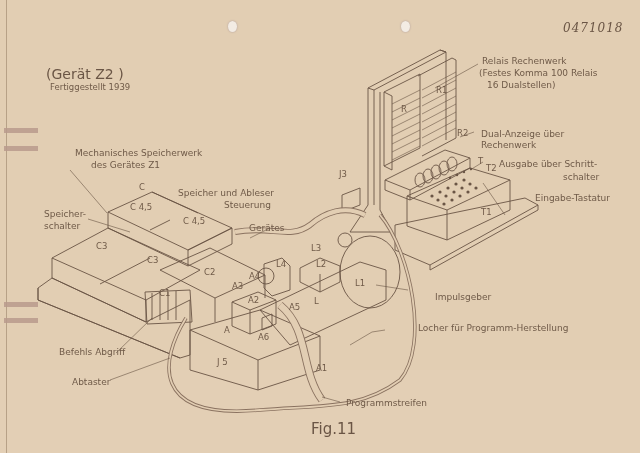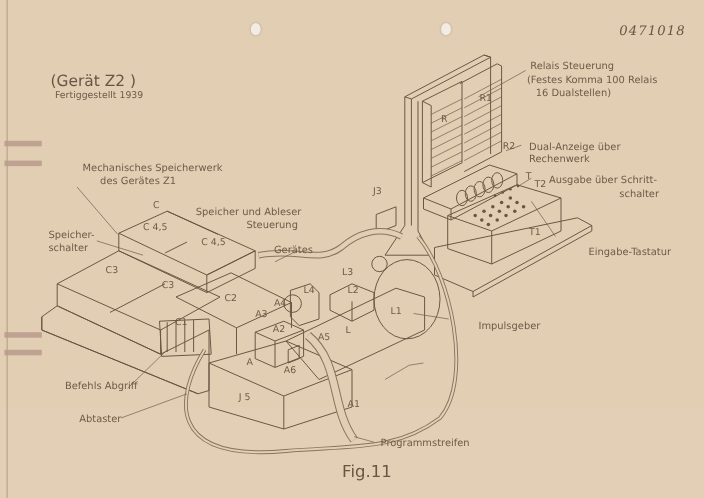--- a/index.html
+++ b/index.html
@@ -146,36 +146,37 @@
         <path d="M408 290 L376 285"></path>
         <path d="M385 330 L372 332 L350 345"></path>
         <path d="M116 353 L152 318"></path>
         <path d="M110 380 L170 358"></path>
         <path d="M340 402 L322 397"></path>
         <path d="M270 228 L250 238"></path>
       </g>
     </g>
   </svg>
 
-  <div class="t lbl" style="left:482px;top:57px">Relais Steuerung</div>
+  <div class="t lbl" style="left:482px;top:57px">Relais Rechenwerk</div>
   <div class="t lbl" style="left:479px;top:69px">(Festes Komma 100 Relais</div>
   <div class="t lbl" style="left:487px;top:81px">16 Dualstellen)</div>
   <div class="t lbl" style="left:481px;top:130px">Dual-Anzeige über</div>
   <div class="t lbl" style="left:481px;top:141px">Rechenwerk</div>
   <div class="t lbl" style="left:499px;top:160px">Ausgabe über Schritt-</div>
   <div class="t lbl" style="left:563px;top:173px">schalter</div>
-  <div class="t lbl" style="left:535px;top:226px">Eingabe-Tastatur</div>
+  <div class="t lbl" style="left:535px;top:194px">Eingabe-Tastatur</div>
   <div class="t lbl" style="left:75px;top:149px">Mechanisches Speicherwerk</div>
   <div class="t lbl" style="left:91px;top:161px">des Gerätes Z1</div>
   <div class="t lbl" style="left:178px;top:189px">Speicher und Ableser</div>
   <div class="t lbl" style="left:224px;top:201px">Steuerung</div>
   <div class="t lbl" style="left:44px;top:210px">Speicher-</div>
   <div class="t lbl" style="left:44px;top:222px">schalter</div>
   <div class="t lbl" style="left:249px;top:224px">Gerätes</div>
   <div class="t lbl" style="left:435px;top:293px">Impulsgeber</div>
+  <div class="t lbl" style="left:418px;top:324px">Locher für Programm-Herstellung</div>
   <div class="t lbl" style="left:59px;top:348px">Befehls Abgriff</div>
   <div class="t lbl" style="left:72px;top:378px">Abtaster</div>
   <div class="t lbl" style="left:346px;top:399px">Programmstreifen</div>
 
   <div class="t tag" style="left:401px;top:105px">R</div>
   <div class="t tag" style="left:436px;top:86px">R1</div>
   <div class="t tag" style="left:457px;top:129px">R2</div>
   <div class="t tag" style="left:478px;top:157px">T</div>
   <div class="t tag" style="left:486px;top:164px">T2</div>
   <div class="t tag" style="left:481px;top:208px">T1</div>

